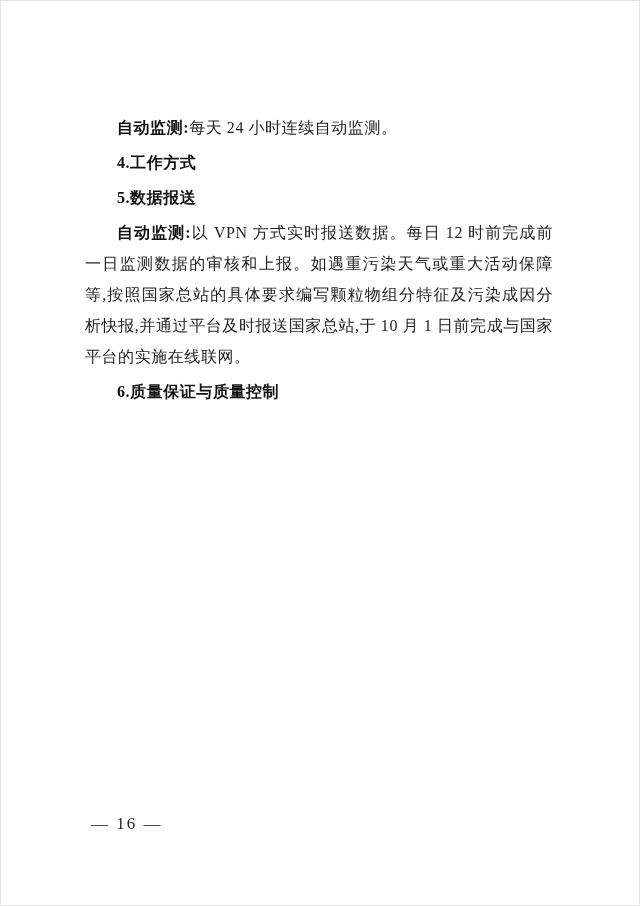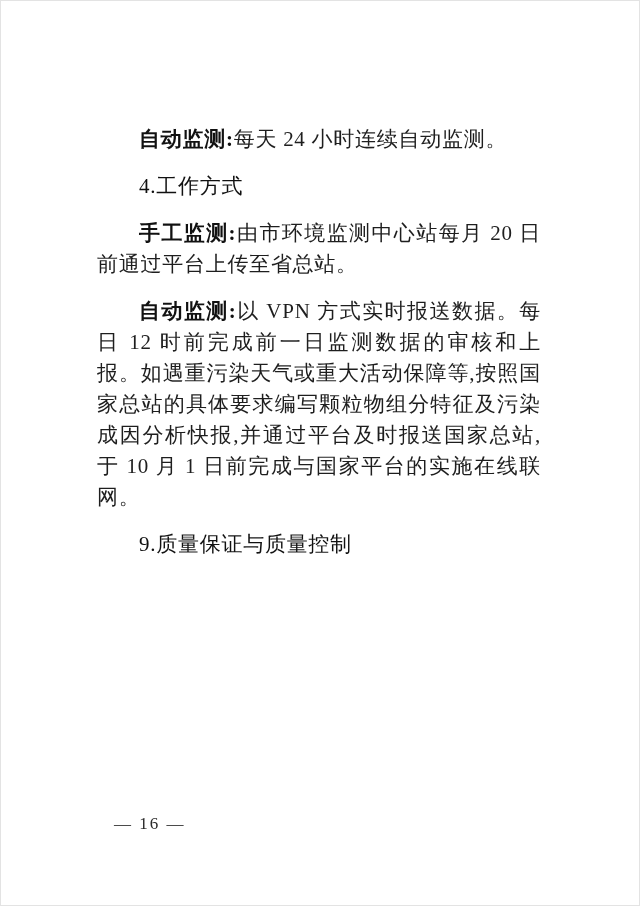--- a/index.html
+++ b/index.html
@@ -17,55 +17,54 @@
     overflow: hidden;
     font-family: "Liberation Serif", "DejaVu Serif", serif;
   }
   .content {
     position: absolute;
     left: 80px;
     top: 107px;
     width: 476px;
   }
   .para {
-    margin: 16px;
-    font-size: 21px;
+    margin: 4px;
+    font-size: 16px;
     line-height: 31px;
     color: #1e1e1e;
     text-align: justify;
     text-justify: inter-character;
     text-indent: 2em;
     letter-spacing: 0.035em;
     word-break: break-all;
   }
   .para b {
     font-weight: 700;
     color: #111;
   }
   .heading {
-    font-weight: 400;
+    font-weight: 700;
     color: #111;
   }
   .page-number {
     position: absolute;
     left: 90px;
     top: 811px;
     font-size: 17px;
     line-height: 24px;
     color: #2a2a2a;
     letter-spacing: 2px;
     font-family: "Liberation Serif", "DejaVu Serif", serif;
-    margin-left: 23px;
   }
 </style>
 </head>
 <body>
 
 <div class="page">
   <div class="content">
       <p class="para"><b>自动监测:</b>每天 24 小时连续自动监测。</p>
       <p class="para heading">4.工作方式</p>
-      <p class="para"><b>手工监测:</b>由市环境监测中心站每月 20 日前通过平台上传至省总站。</p>
+      <p class="para heading">5.数据报送</p>
       <p class="para"><b>自动监测:</b>以 VPN 方式实时报送数据。每日 12 时前完成前一日监测数据的审核和上报。如遇重污染天气或重大活动保障等,按照国家总站的具体要求编写颗粒物组分特征及污染成因分析快报,并通过平台及时报送国家总站,于 10 月 1 日前完成与国家平台的实施在线联网。</p>
-      <p class="para heading">9.质量保证与质量控制</p>
+      <p class="para heading">6.质量保证与质量控制</p>
     </div>
   <div class="page-number">— 16 —</div>
 </div>
 
 </body></html>

